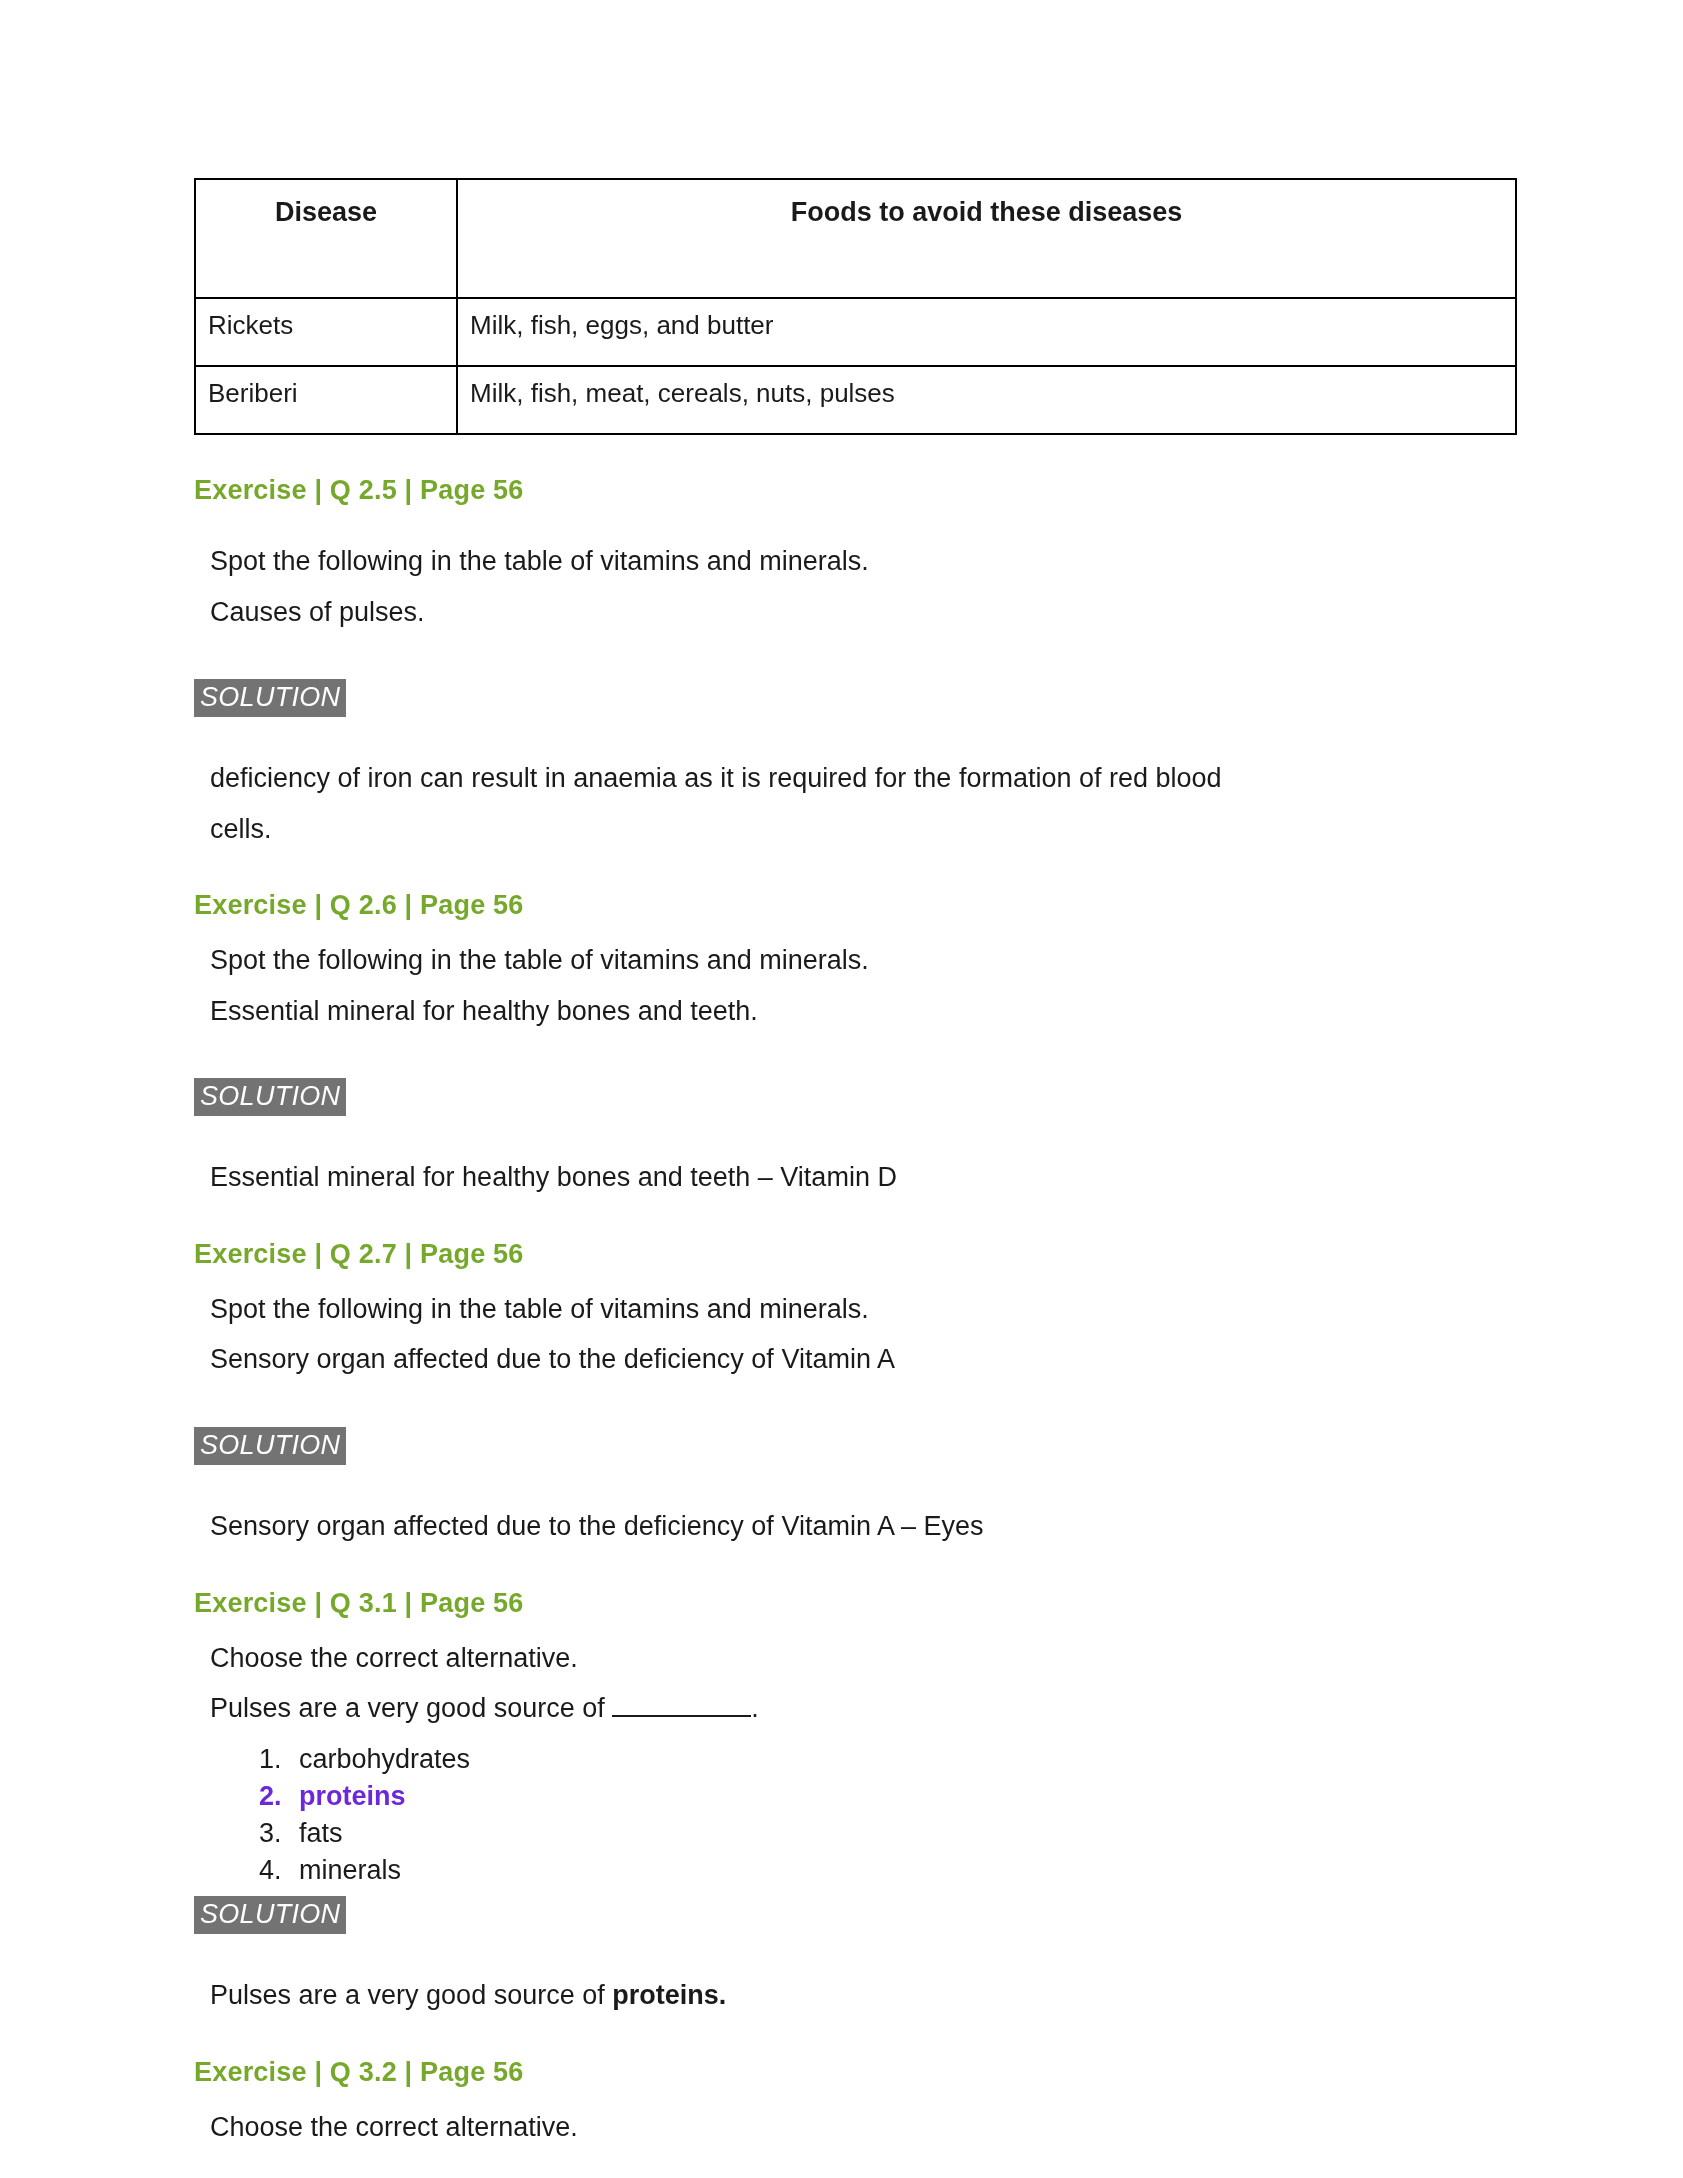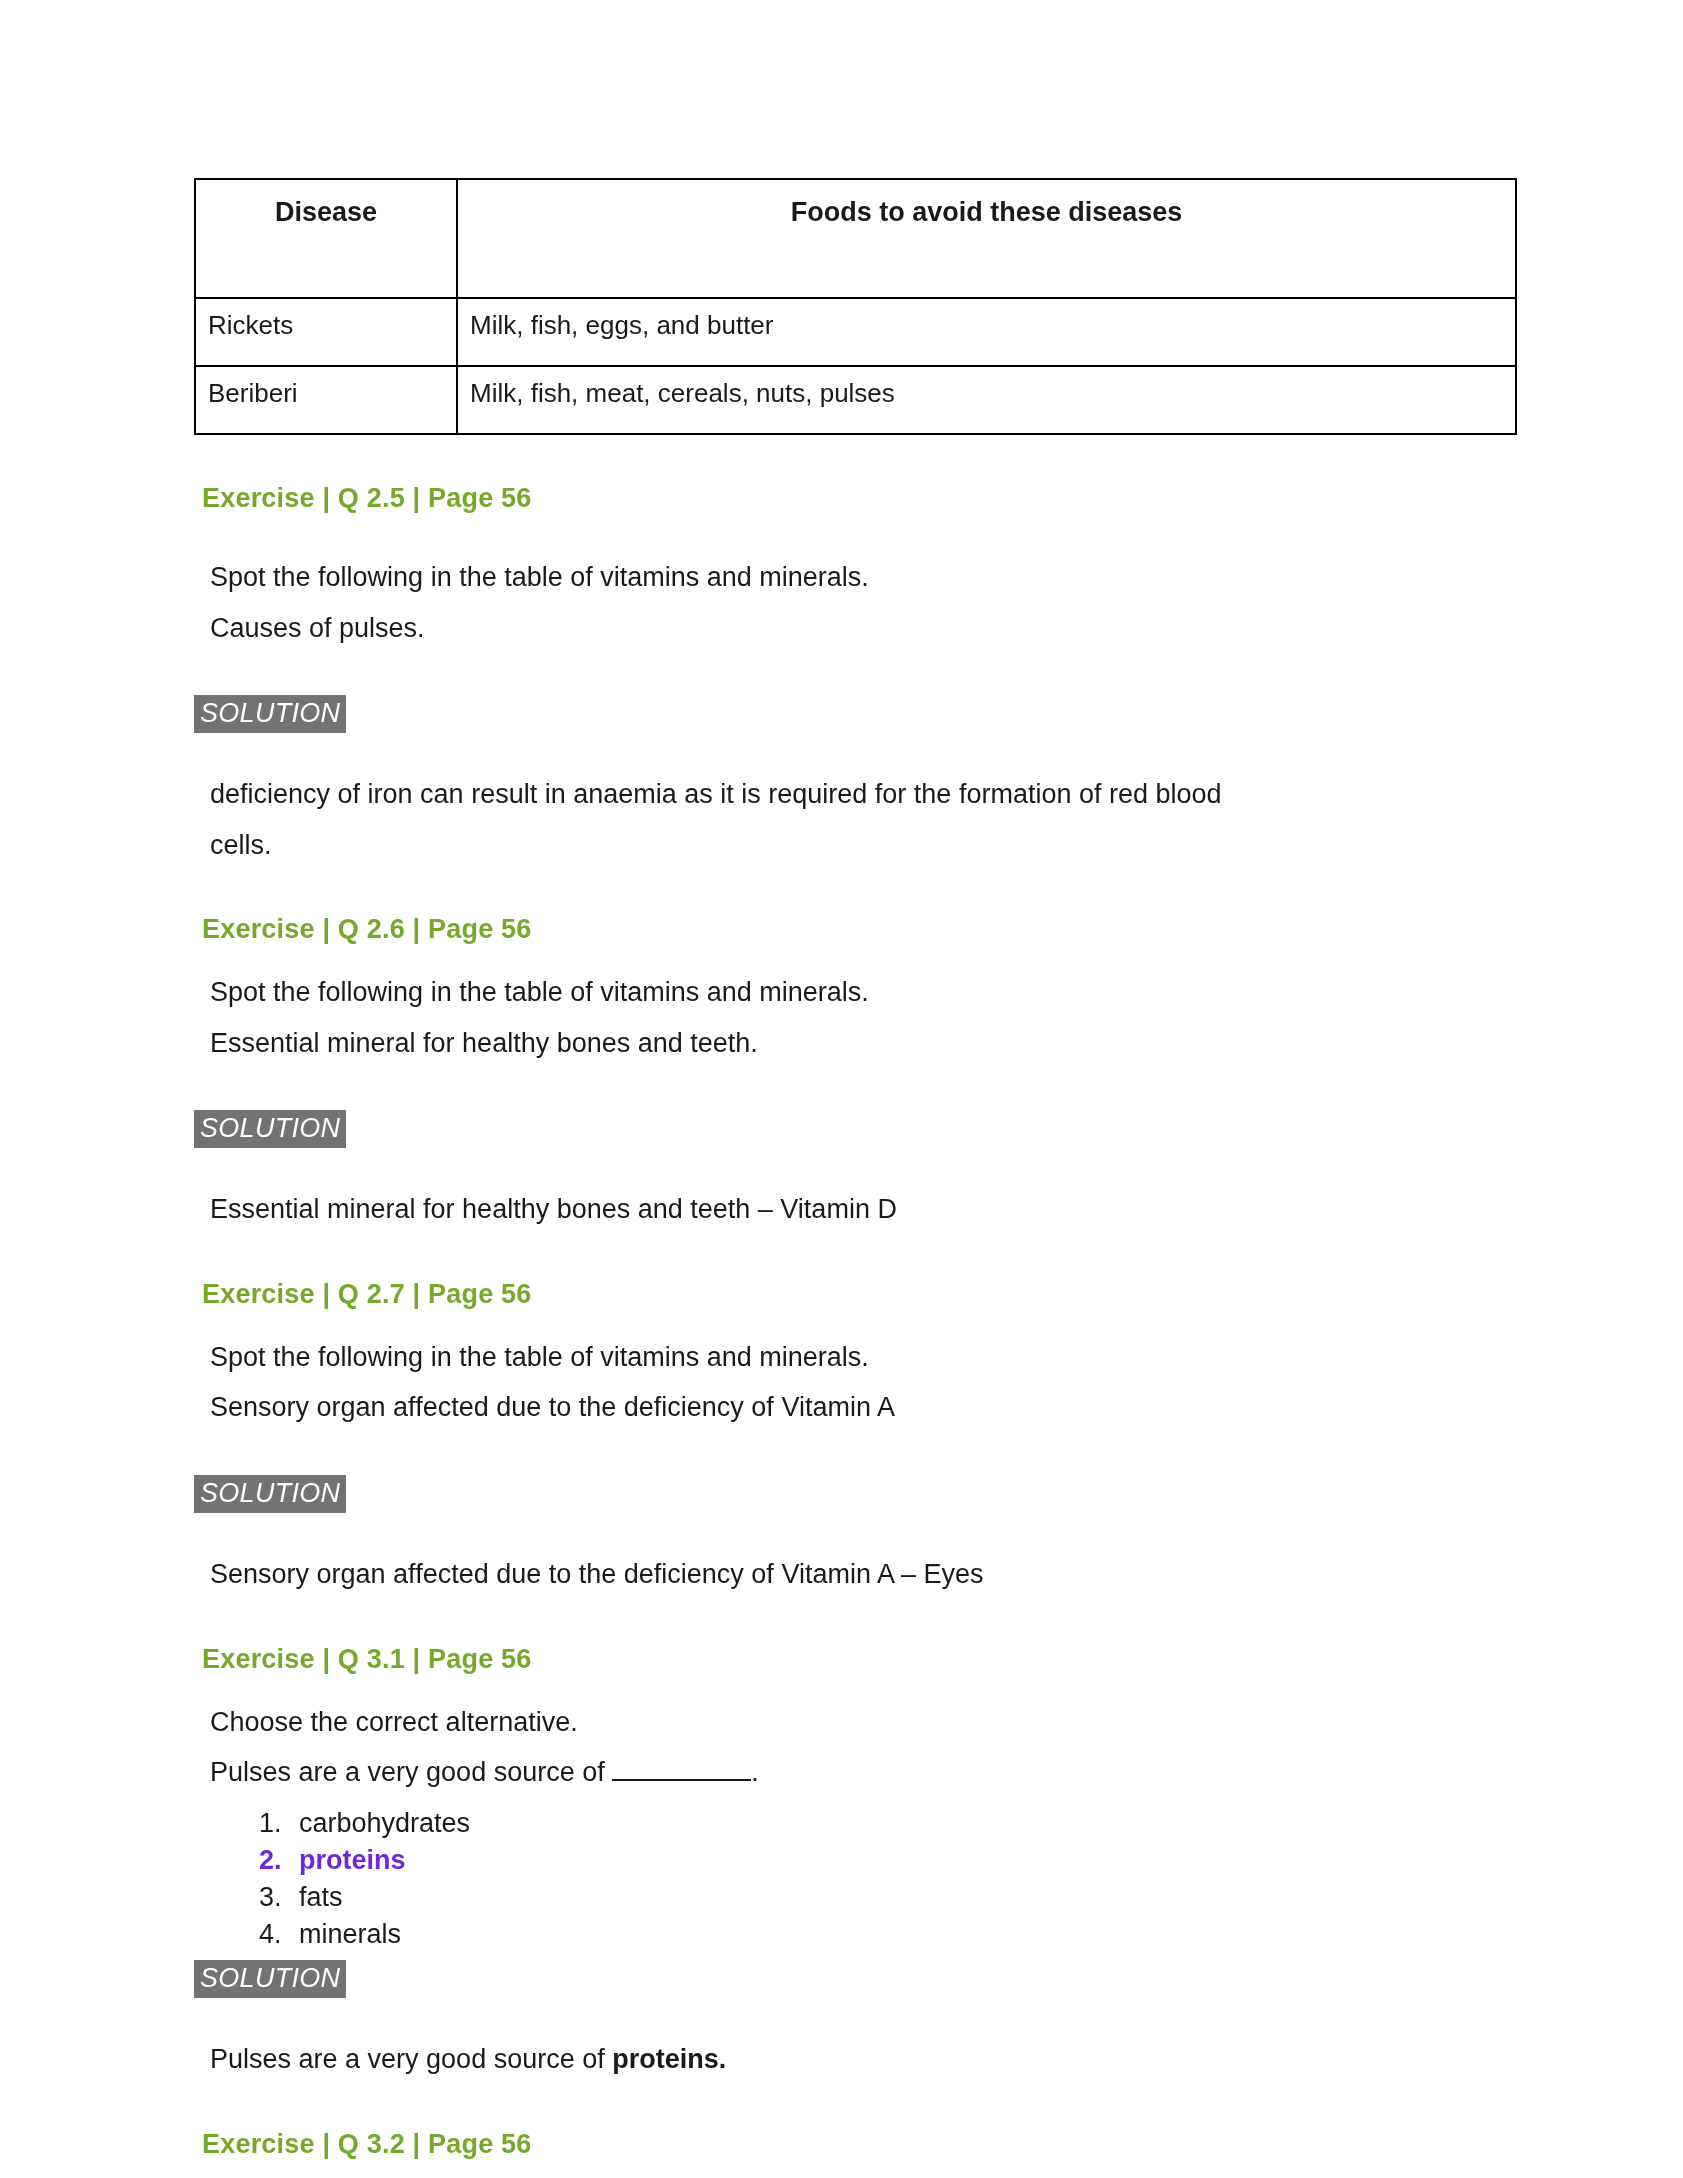--- a/index.html
+++ b/index.html
@@ -54,21 +54,21 @@
     height: 48px;
     padding-top: 9px;
     padding-bottom: 9px;
   }
 
   
   .ex-heading {
     color: #76a82b;
     font-weight: bold;
     font-size: 27px;
-    margin: 8px;
+    margin: 0;
     letter-spacing: 0.2px;
   }
   .body-line {
     font-size: 27px;
     line-height: 1.28;
     margin: 16px;
     color: #1a1a1a;
   }
   .solution-tag {
     display: inline-block;

